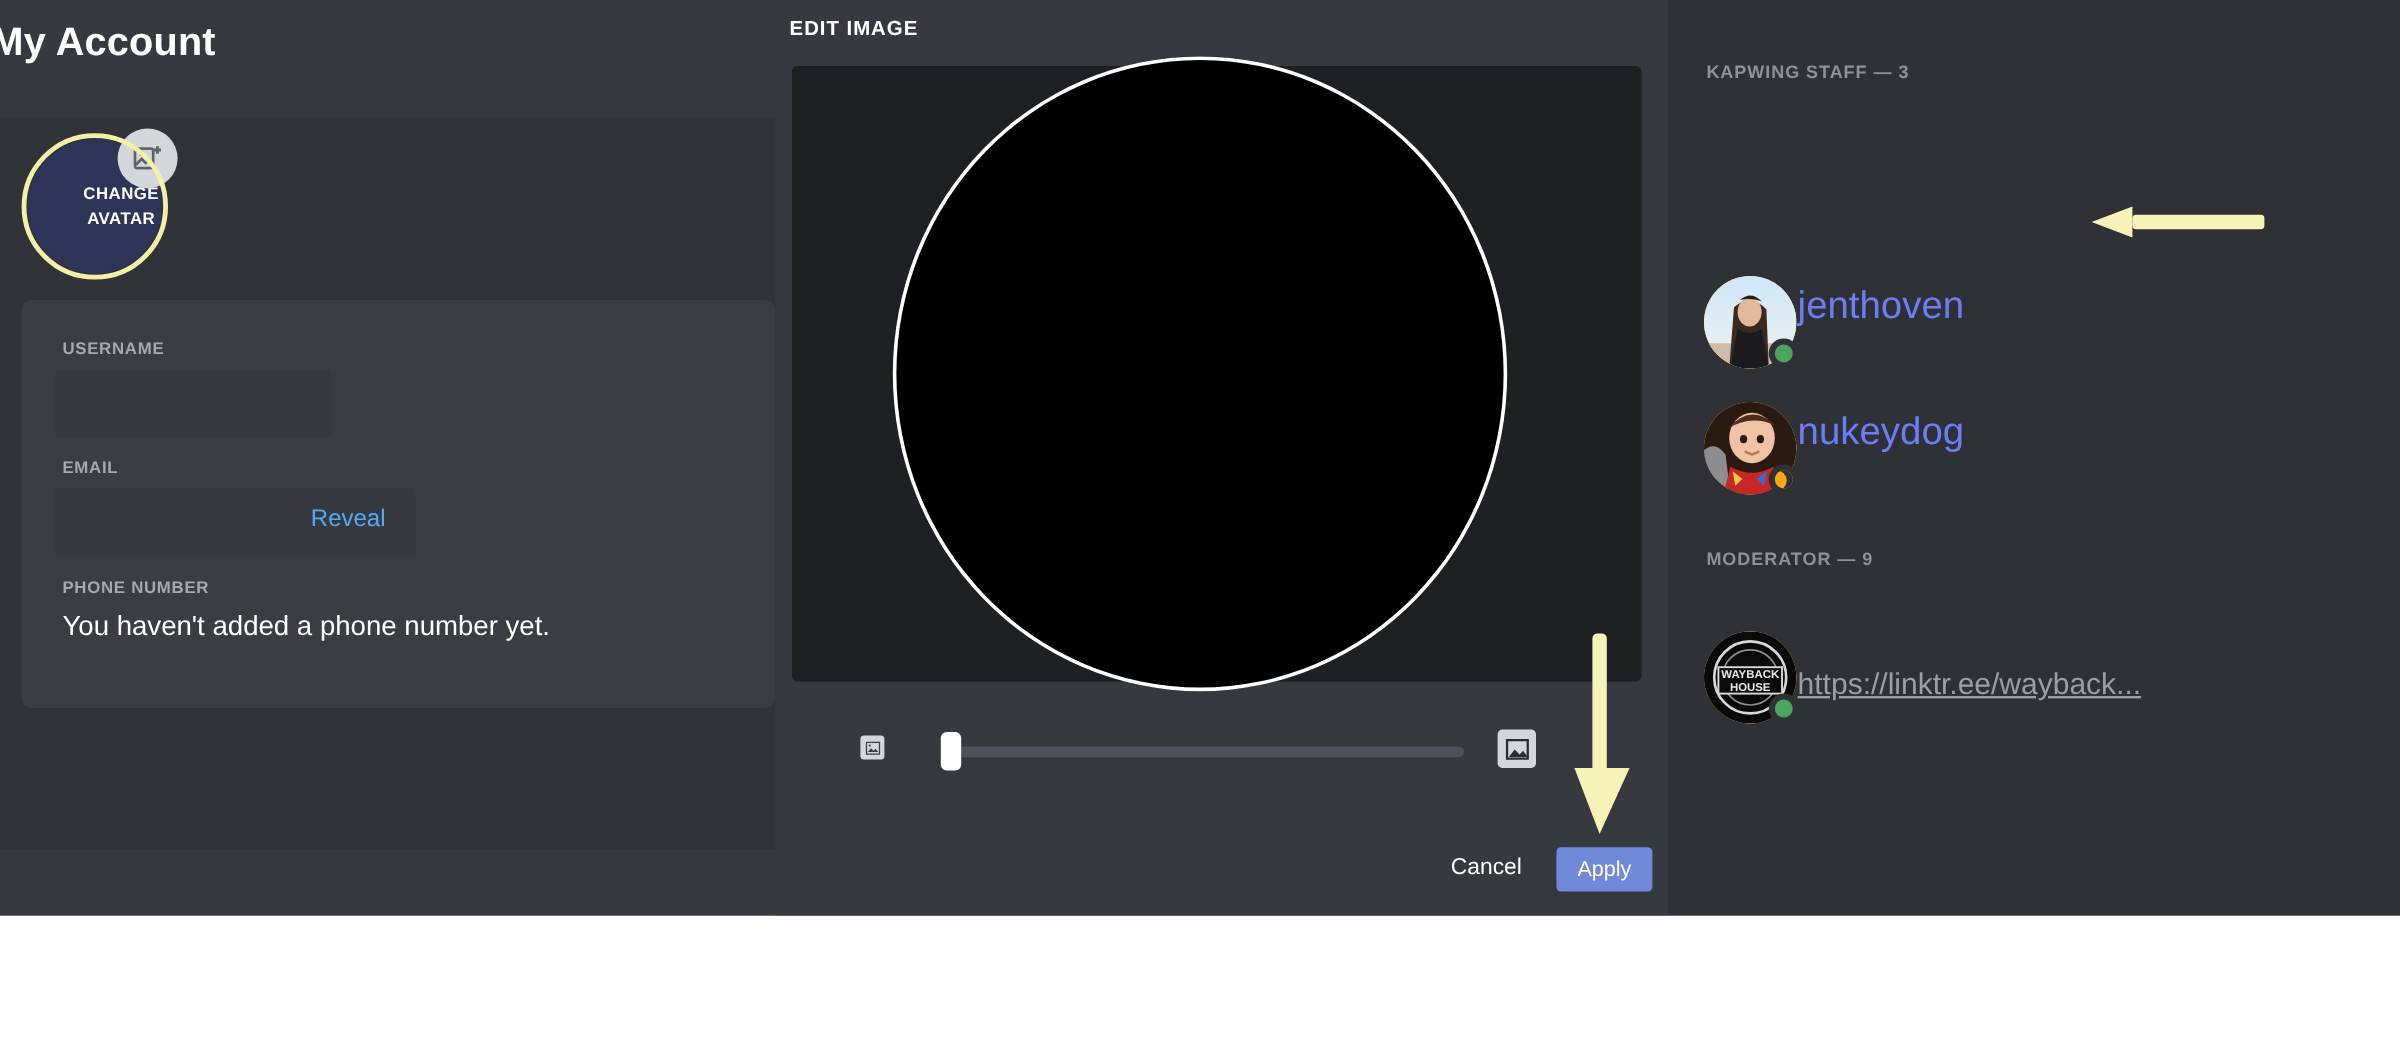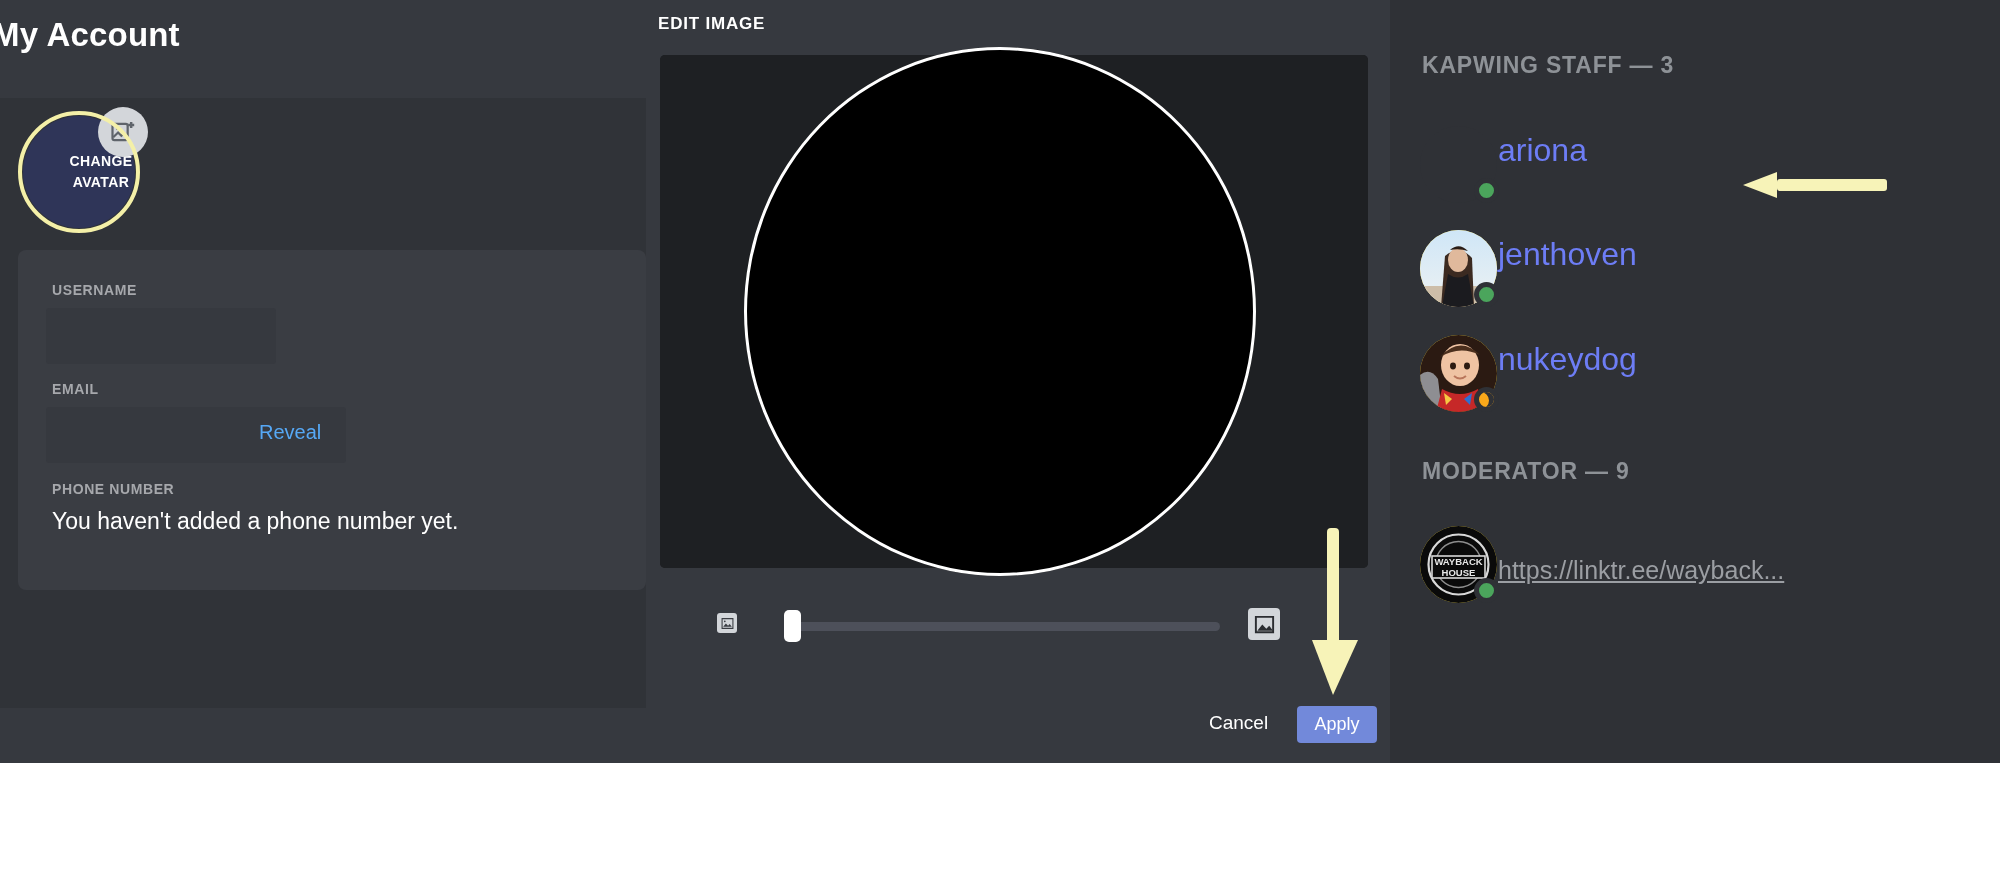--- a/index.html
+++ b/index.html
@@ -173,21 +173,21 @@
 
   
   #members {
     position: absolute; left: 1390px; top: 0;
     width: 610px; height: 763px;
     background: #2f3136;
     overflow: hidden;
   }
   .group-header {
     position: addressed; position: absolute;
-    font-size: 23px; font-weight: 700; color: #8e9297;
+    font-size: 15px; font-weight: 700; color: #8e9297;
     letter-spacing: .8px;
   }
   .member-row { position: absolute; left: 0; width: 610px; height: 90px; }
   .member-avatar {
     position: absolute; left: 30px; top: 8px;
     width: 77px; height: 77px; border-radius: 50%;
     overflow: hidden; background: #fde047;
   }
   .status-dot {
     position: absolute; left: 84px; top: 60px;
@@ -292,25 +292,20 @@
   </div>
 
   <div id="modal-footer" style="left:646px;"></div>
   <button id="cancel-button">Cancel</button>
   <button id="apply-button">Apply</button>
 
   <div id="members">
 
     <div class="group-header" style="left:32px; top:52px;">KAPWING STAFF — 3</div>
 
-    <div class="member-row" style="top:118px;">
-      <div class="member-avatar" style="background:#2f3136;"></div>
-      <div class="status-dot status-online"></div>
-      <div class="member-name" style="top:14px;">ariona</div>
-    </div>
 
     <div class="member-row" style="top:222px;">
       <div class="member-avatar">
         <svg width="77" height="77" viewBox="0 0 77 77">
           <defs>
             <linearGradient id="sky" x1="0" y1="0" x2="0" y2="1">
               <stop offset="0%" stop-color="#cfe6f7"></stop>
                 <stop offset="100%" stop-color="#eef2f2"></stop>
             </linearGradient>
           </defs>

